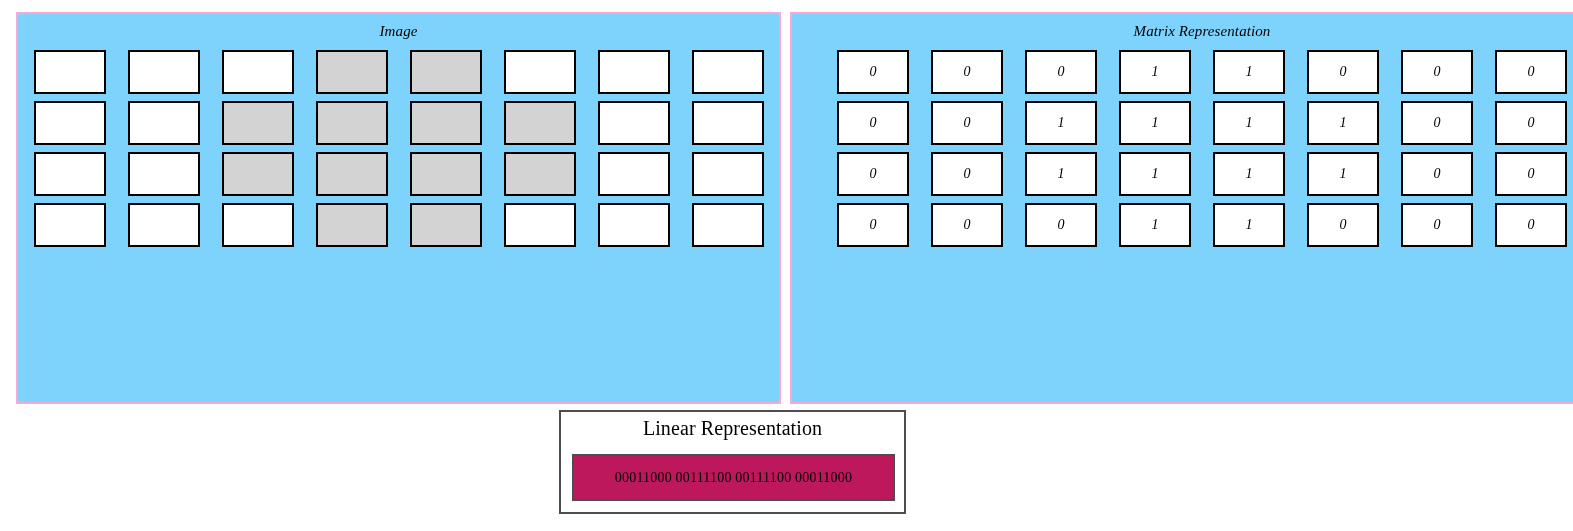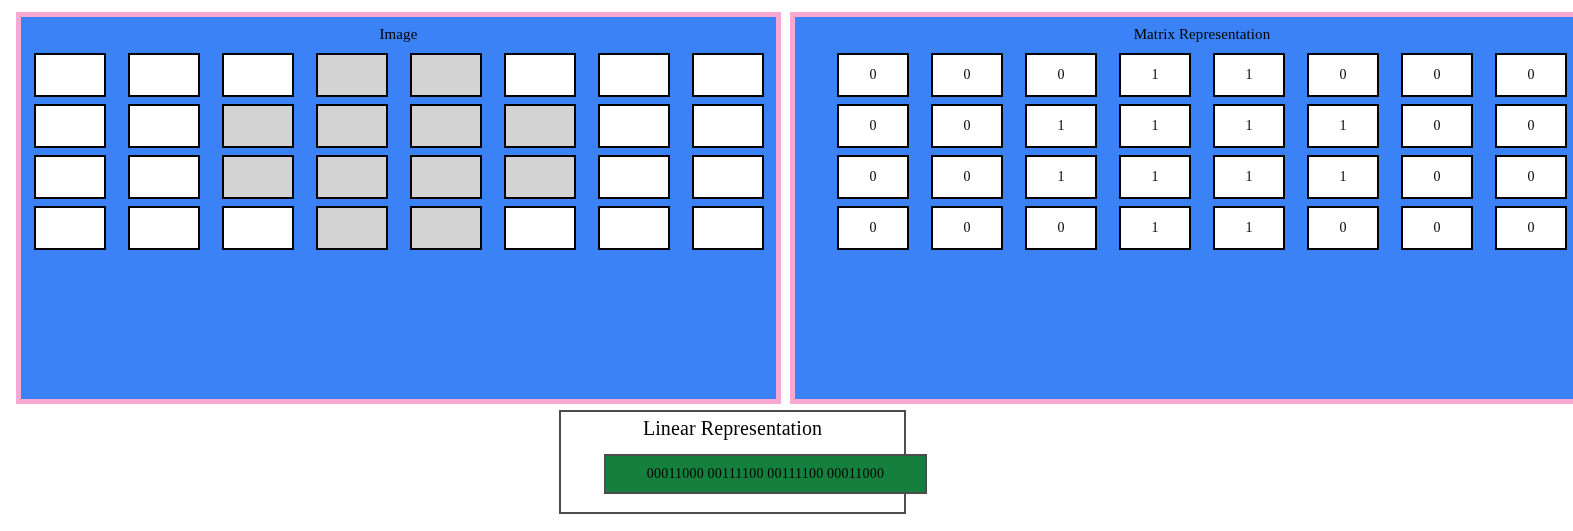--- a/index.html
+++ b/index.html
@@ -10,23 +10,24 @@
   body {
     width: 1573px;
     height: 531px;
     position: relative;
     font-family: "Liberation Serif", "DejaVu Serif", serif;
     overflow: hidden;
   }
 
   .panel {
     position: absolute;
-    border: 5px solid #f9a8d4;
-    background: #3b82f6;
-    box-sizing: border-box;
+    border: 2px solid #f9a8d4;
+    background: #7dd3fc;
+    box-sizing: border-box;
+    font-style: italic;
   }
 
   #image-panel {
     left: 16px;
     top: 12px;
     width: 765px;
     height: 392px;
   }
 
   #matrix-panel {
@@ -99,31 +100,30 @@
   #linear-panel .panel-title {
     top: 7px;
     font-size: 20px;
   }
 
   .linear-value-box {
     position: absolute;
     left: 11px;
     top: 42px;
     width: 323px;
-    height: 40px;
+    height: 47px;
     border: 2px solid #4d4d4d;
-    background: #15803d;
+    background: #be185d;
     box-sizing: border-box;
     display: flex;
     align-items: center;
     justify-content: center;
     font-size: 14px;
     color: #000000;
     letter-spacing: 0.2px;
-    margin-left: 32px;
   }
 </style>
 </head>
 <body>
 
 <div class="panel" id="image-panel">
   <div class="panel-title">Image</div>
   <div class="grid" id="image-grid">
       <div class="grid-row">
         <div class="cell"></div>

